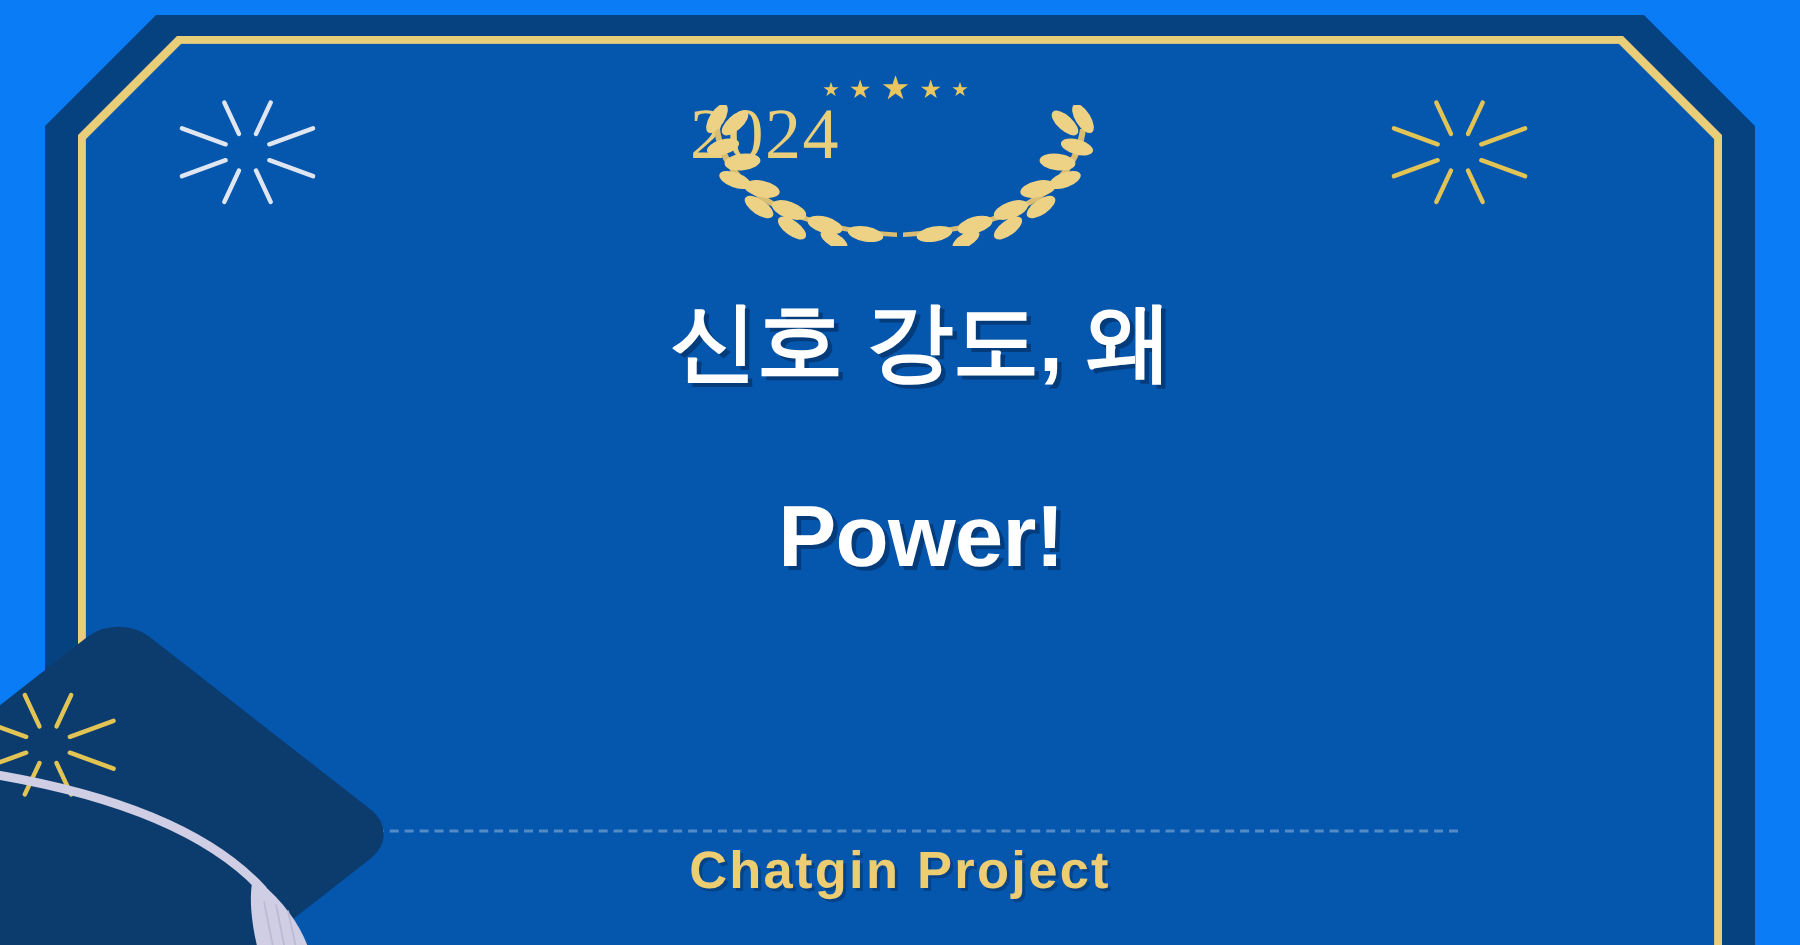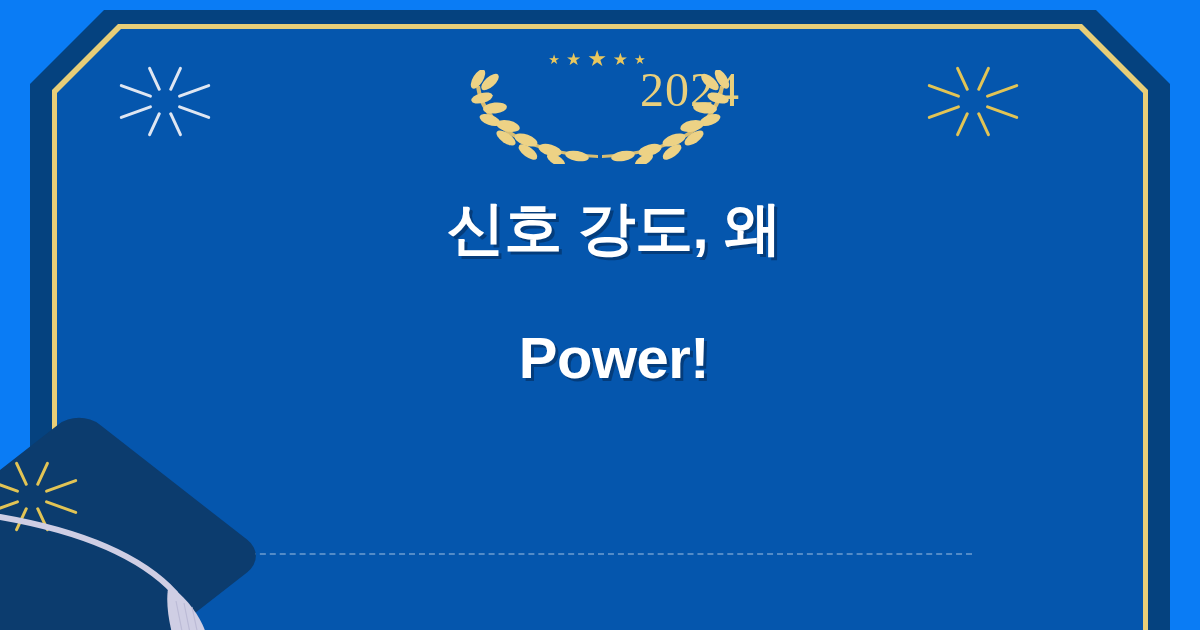--- a/index.html
+++ b/index.html
@@ -61,21 +61,21 @@
     text-align:center; line-height:1;
     color:#e9c75e;
     letter-spacing:6px;
   }
   #emblem .stars i{ font-style:normal; display:inline-block; vertical-align:middle; }
   #emblem .s1{ font-size:13px; }
   #emblem .s2{ font-size:17px; }
   #emblem .s3{ font-size:22px; }
   #emblem .year{
     position:absolute; top:18px; left:0; width:100%;
-    text-align:right;
+    text-align:left;
     font-family:"Liberation Serif", serif;
     font-size:48px; font-weight:400;
     color:#e9cf7c;
     letter-spacing:1px;
   }
   #emblem svg{ position:absolute; left:0; top:26px; }
 
   
   #title{
     position:absolute;
@@ -203,20 +203,21 @@
   </div>
 
   <h1 id="title">
     <span>신호 강도, 왜</span><br>
     <br>
     <span>Power!</span>
   </h1>
 
   <div id="divider"></div>
 
+  <div id="brand">Chatgin Project</div>
 
   <div id="cap">
     <div class="board"></div>
     <div class="capsparkle">
         <span style="background: rgb(226, 196, 85); width: 26px; transform: rotate(-115deg) translateX(12px);"></span>
         <span style="background: rgb(226, 196, 85); width: 26px; transform: rotate(-65deg) translateX(12px);"></span>
         <span style="background: rgb(226, 196, 85); width: 34px; transform: rotate(-160deg) translateX(14px);"></span>
         <span style="background: rgb(226, 196, 85); width: 34px; transform: rotate(-20deg) translateX(14px);"></span>
         <span style="background: rgb(226, 196, 85); width: 34px; transform: rotate(160deg) translateX(14px);"></span>
         <span style="background: rgb(226, 196, 85); width: 34px; transform: rotate(20deg) translateX(14px);"></span>

